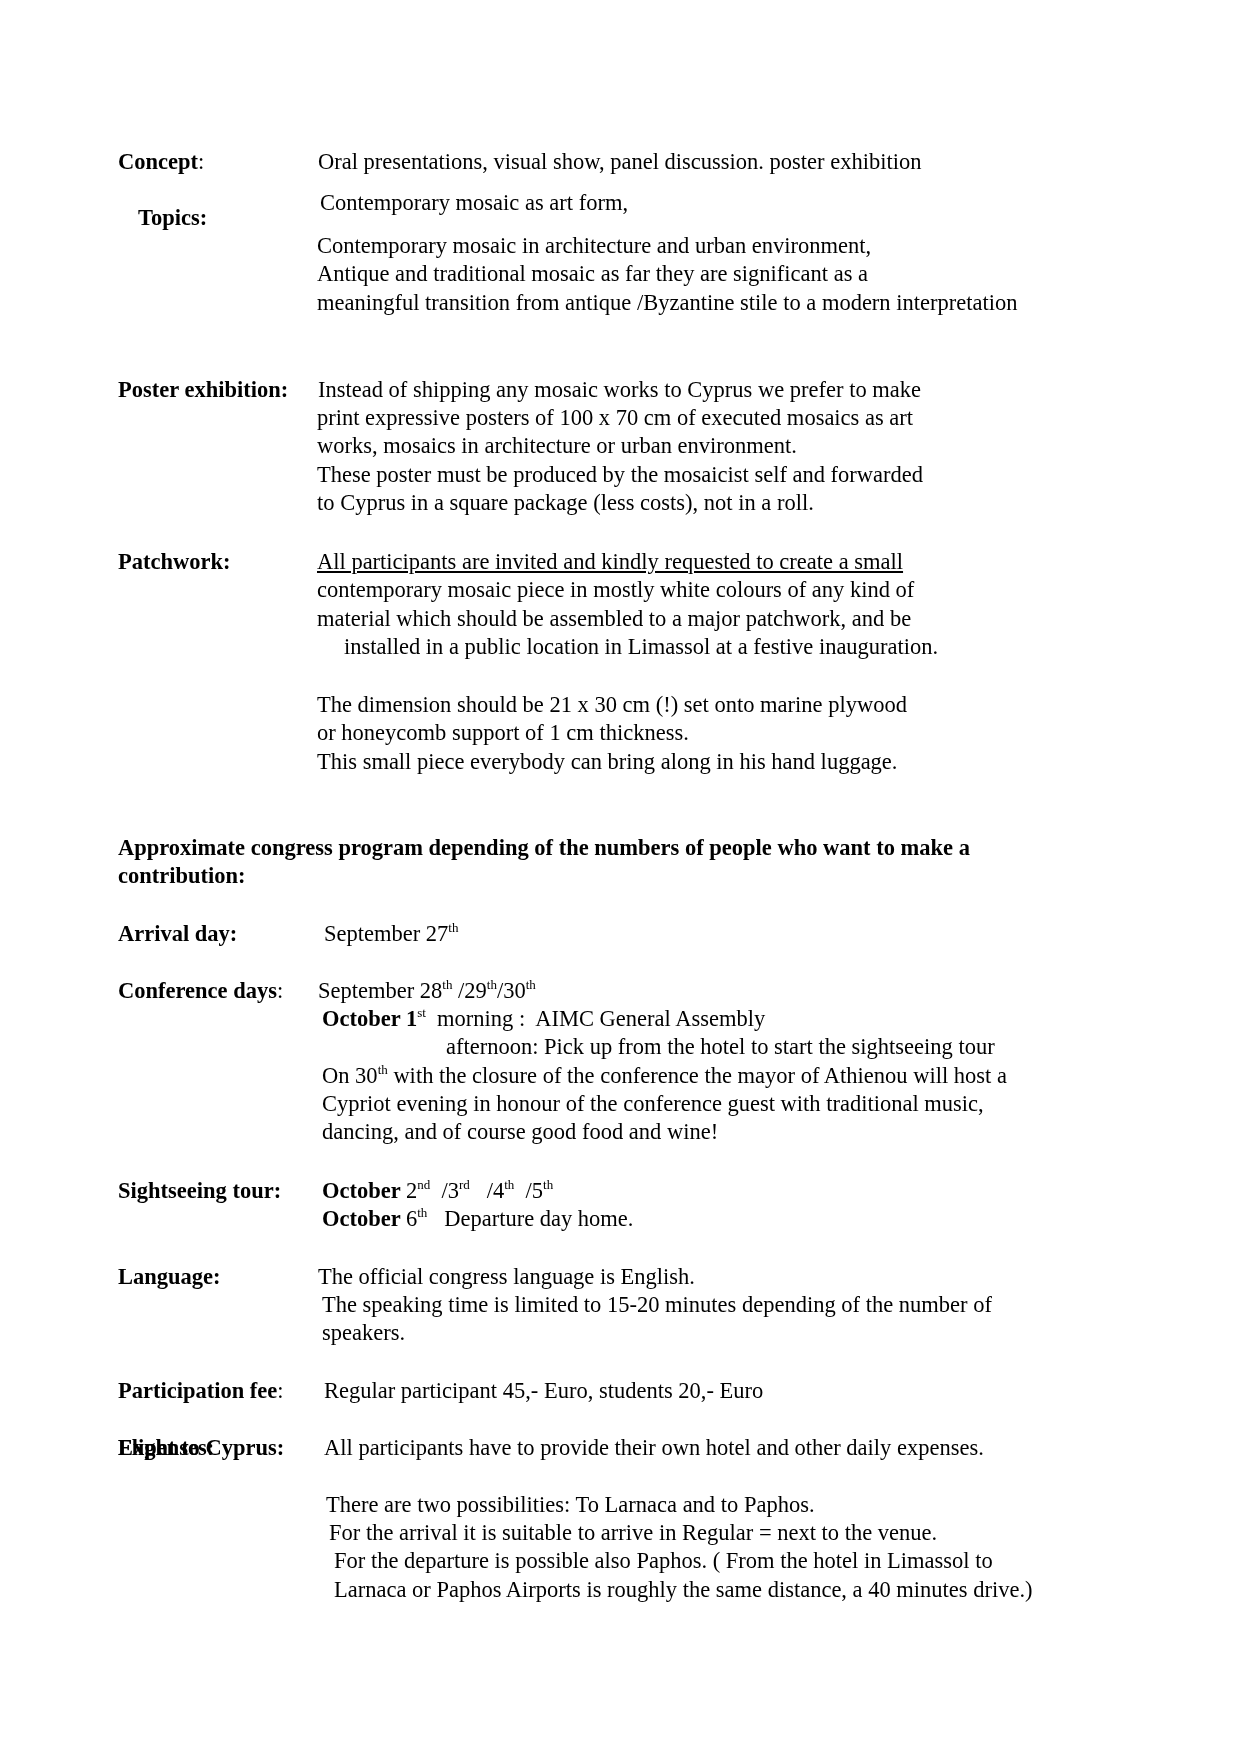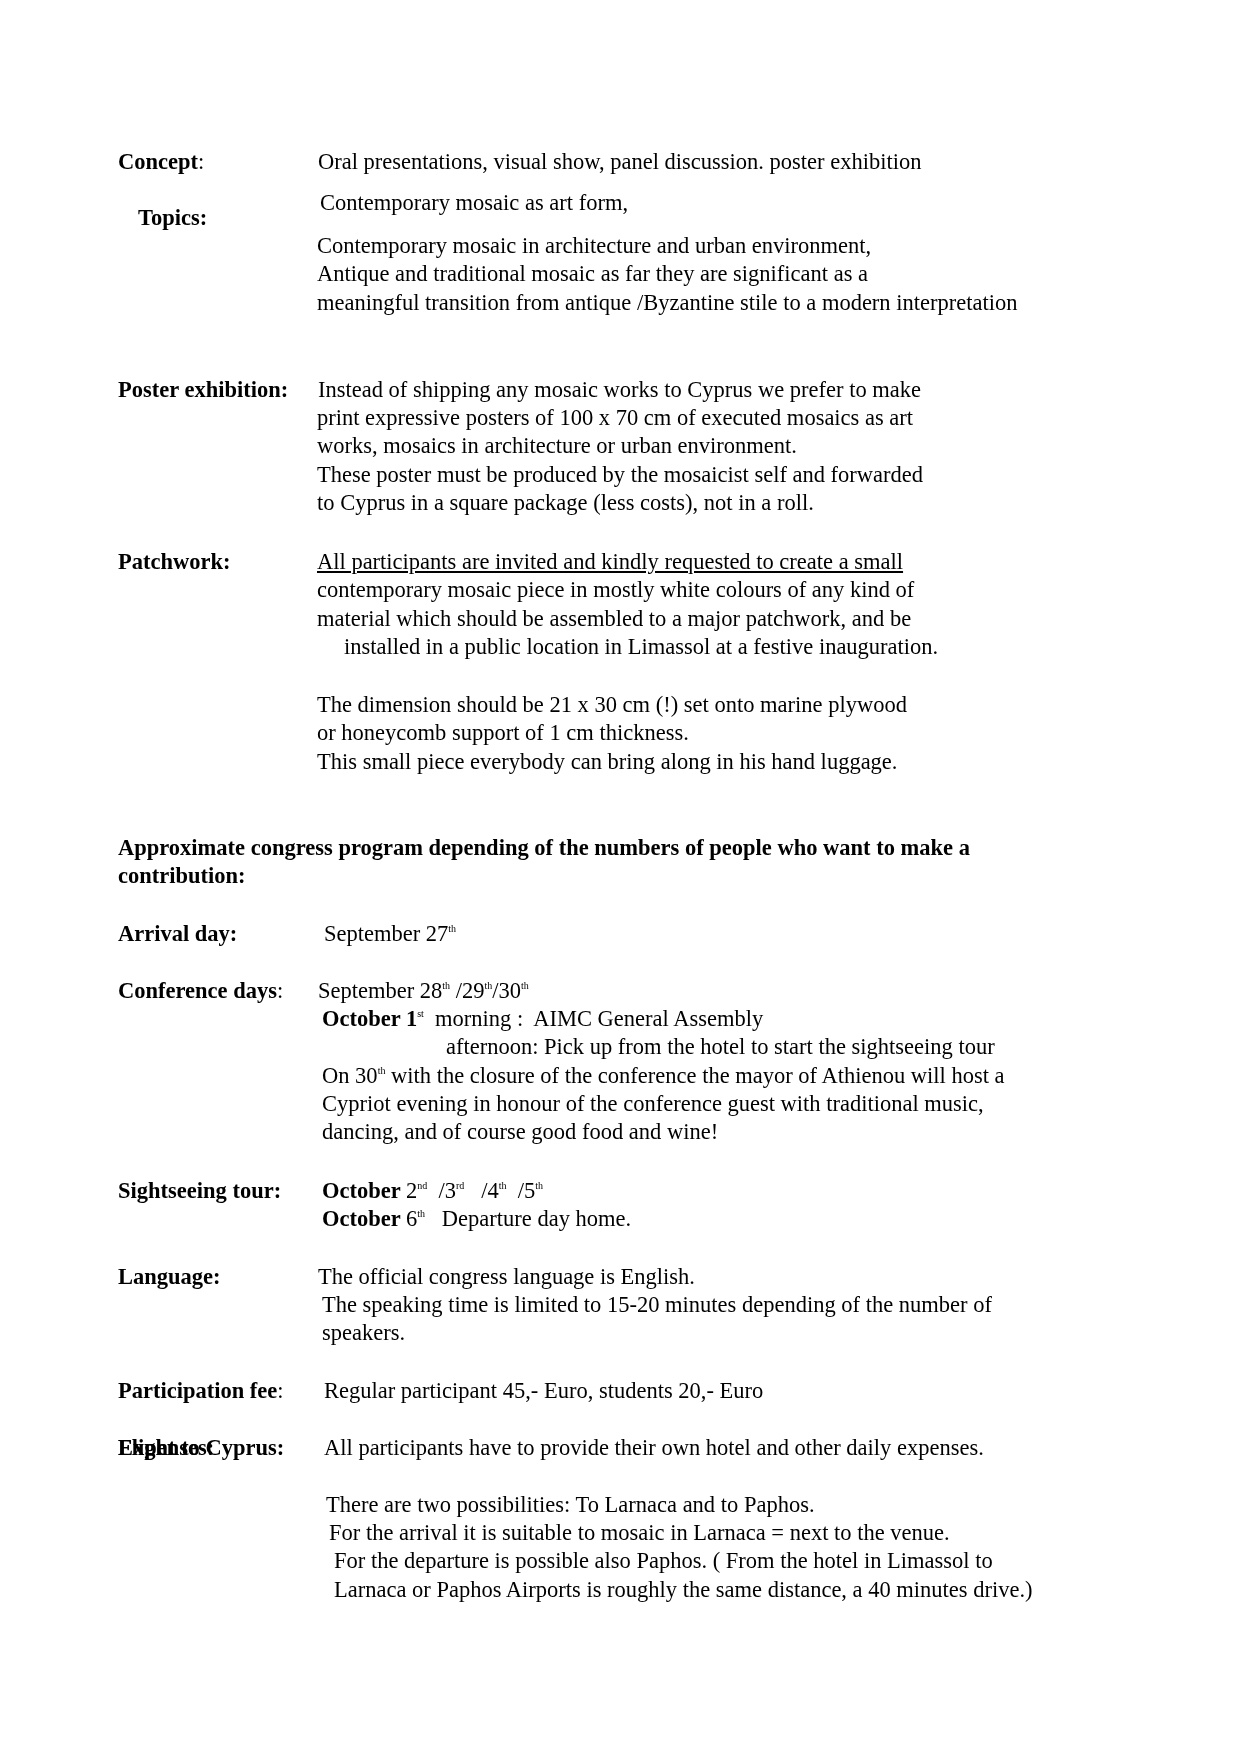--- a/index.html
+++ b/index.html
@@ -5,21 +5,21 @@
   html, body { margin: 0; padding: 0; background: #ffffff; }
   body {
     width: 1239px; height: 1754px; position: relative; overflow: hidden;
     font-family: "Liberation Serif", "DejaVu Serif", serif;
     color: #000000; font-size: 22.5px;
   }
   .line { position: absolute; white-space: nowrap; line-height: 28px; }
   .lbl { position: absolute; left: 118px; white-space: nowrap; line-height: 28px; font-weight: bold; }
   .reg { font-weight: normal; }
   b { font-weight: bold; }
-  sup { font-size: 10px; line-height: 0; vertical-align: 9px; }
+  sup { font-size: 13px; line-height: 0; vertical-align: 9px; }
 </style>
 </head>
 <body>
 
 <div class="lbl" style="top:148px;"><span>Concept</span><span class="reg">:</span></div>
 <div class="line" style="left:318px; top:148px;">Oral presentations, visual show, panel discussion. poster exhibition</div>
 
 <div class="lbl" style="top:204px;margin-left:20px;">Topics:</div>
 <div class="line" style="left:320px; top:189px;">Contemporary mosaic as art form,</div>
 <div class="line" style="left:317px; top:232px;">Contemporary mosaic in architecture and urban environment,</div>
@@ -66,15 +66,15 @@
 <div class="line" style="left:322px; top:1319px;">speakers.</div>
 
 <div class="lbl" style="top:1377px;"><span>Participation fee</span><span class="reg">:</span></div>
 <div class="line" style="left:324px; top:1377px;">Regular participant 45,- Euro, students 20,- Euro</div>
 
 <div class="lbl" style="top:1434px;">Expenses:</div>
 <div class="line" style="left:324px; top:1434px;">All participants have to provide their own hotel and other daily expenses.</div>
 
 <div class="lbl" style="top:1434px;text-align:right;">Flight to Cyprus:</div>
 <div class="line" style="left:326px; top:1491px;">There are two possibilities: To Larnaca and to Paphos.</div>
-<div class="line" style="left:329px; top:1519px;">For the arrival it is suitable to mosaic in Larnaca = next to the venue.</div>
+<div class="line" style="left:329px; top:1519px;">For the arrival it is suitable to arrive in Regular = next to the venue.</div>
 <div class="line" style="left:334px; top:1547px;">For the departure is possible also Paphos. ( From the hotel in Limassol to</div>
 <div class="line" style="left:334px; top:1576px;">Larnaca or Paphos Airports is roughly the same distance, a 40 minutes drive.)</div>
 
 </body></html>

